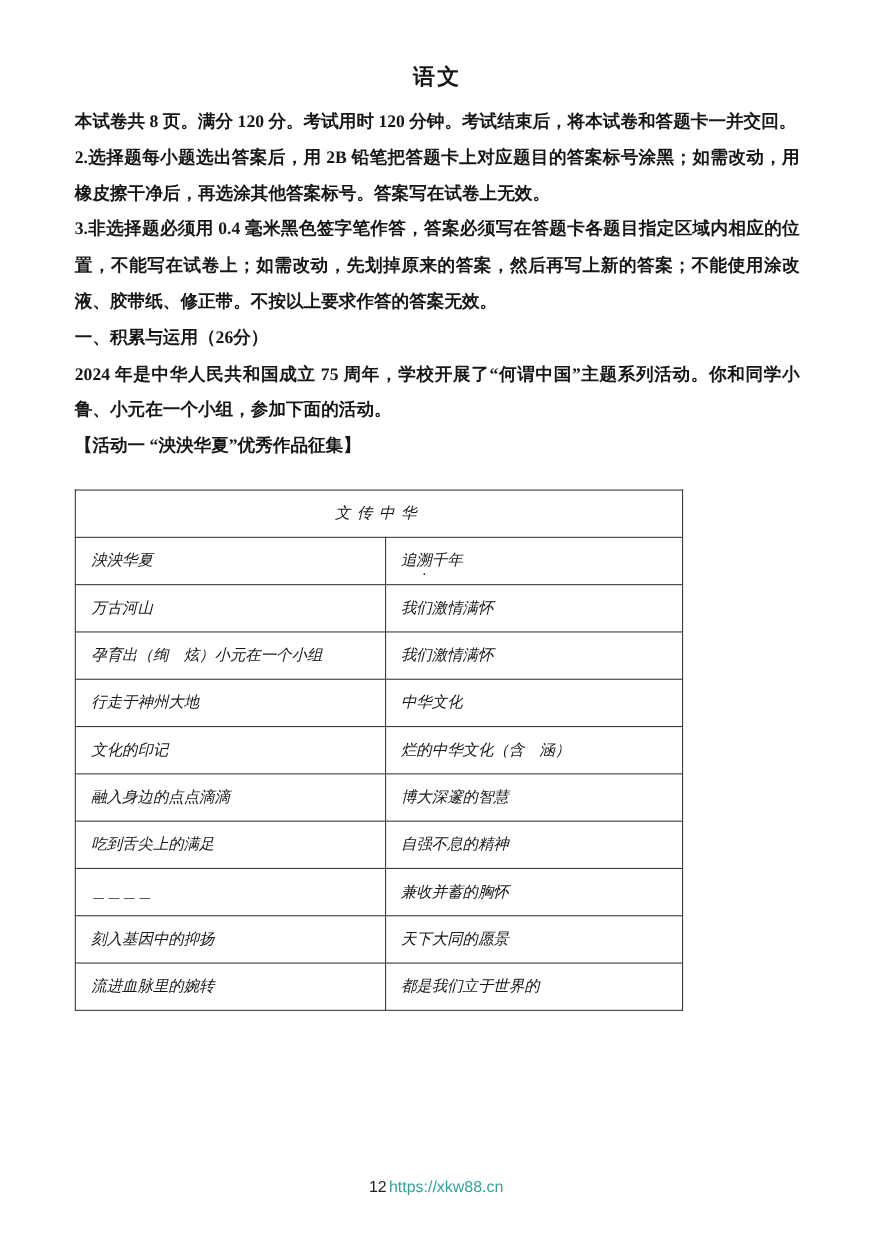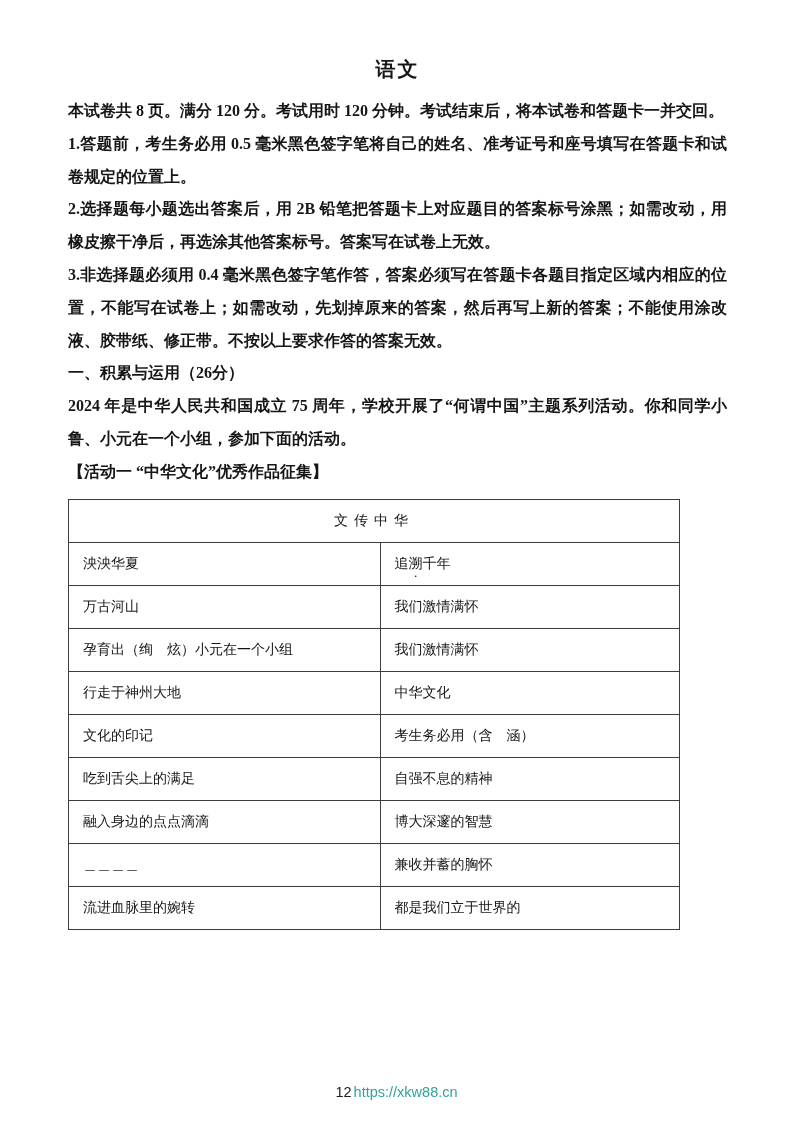--- a/index.html
+++ b/index.html
@@ -33,26 +33,27 @@
     text-align: justify;
     word-break: break-all;
   }
   .bold { font-weight: 700; }
   .kai {
     font-weight: 400;
     font-size: 14.5px;
     line-height: 2.1;
   }
   .works-table {
-    width: 612px;
-    margin: 10px 0 0 0;
+    width: 553px;
+    margin: 22px 0 0 0;
     border-collapse: collapse;
     table-layout: fixed;
     font-size: 14px;
     font-weight: 400;
+    font-style: italic;
   }
   .works-table th,
   .works-table td {
     border: 1px solid #3d3d3d;
     padding: 10px 14px;
     height: 22px;
     vertical-align: middle;
     font-weight: 400;
     text-align: left;
     overflow: visible;
@@ -73,46 +74,45 @@
     left: 50%;
     transform: translateX(-50%);
     bottom: -0.72em;
     font-size: 0.95em;
     line-height: 1;
     color: #161616;
   }
   .footer {
     position: absolute;
     left: 0;
-    bottom: 22px;
+    bottom: 34px;
     width: 100%;
     text-align: center;
     font-family: "Liberation Sans", "DejaVu Sans", sans-serif;
     font-size: 14.5px;
   }
   .footer .page-number { color: #222222; margin-right: 2px; }
   .footer .site-link {
     text-decoration: none;
     cursor: pointer;
   }
 </style>
 </head>
 <body>
 
 <div class="page">
 
   <h1 class="title">语文</h1>
 
   <p class="para bold">本试卷共 8 页。满分 120 分。考试用时 120 分钟。考试结束后，将本试卷和答题卡一并交回。</p>
-  <p class="para bold">1.答题前，考生务必用 0.5 毫米黑色签字笔将自己的姓名、准考证号和座号填写在答题卡和试卷规定的位置上。</p>
   <p class="para bold">2.选择题每小题选出答案后，用 2B 铅笔把答题卡上对应题目的答案标号涂黑；如需改动，用橡皮擦干净后，再选涂其他答案标号。答案写在试卷上无效。</p>
   <p class="para bold">3.非选择题必须用 0.4 毫米黑色签字笔作答，答案必须写在答题卡各题目指定区域内相应的位置，不能写在试卷上；如需改动，先划掉原来的答案，然后再写上新的答案；不能使用涂改液、胶带纸、修正带。不按以上要求作答的答案无效。</p>
   <p class="para bold">一、积累与运用（26分）</p>
   <p class="para bold">2024 年是中华人民共和国成立 75 周年，学校开展了“何谓中国”主题系列活动。你和同学小鲁、小元在一个小组，参加下面的活动。</p>
-  <p class="para bold">【活动一 “中华文化”优秀作品征集】</p>
+  <p class="para bold">【活动一 “泱泱华夏”优秀作品征集】</p>
 
   <table class="works-table">
     <colgroup>
       <col class="c-left">
       <col class="c-right">
     </colgroup>
     <thead>
       <tr>
         <th colspan="2">文传中华</th>
       </tr>
@@ -129,33 +129,37 @@
         <tr>
           <td>孕育出（绚　炫）小元在一个小组</td>
           <td>我们激情满怀</td>
         </tr>
         <tr>
           <td>行走于神州大地</td>
           <td>中华文化</td>
         </tr>
         <tr>
           <td>文化的印记</td>
-          <td>考生务必用（含　涵）</td>
+          <td>烂的中华文化（含　涵）</td>
+        </tr>
+        <tr>
+          <td>融入身边的点点滴滴</td>
+          <td>博大深邃的智慧</td>
         </tr>
         <tr>
           <td>吃到舌尖上的满足</td>
           <td>自强不息的精神</td>
         </tr>
         <tr>
-          <td>融入身边的点点滴滴</td>
-          <td>博大深邃的智慧</td>
+          <td>＿＿＿＿</td>
+          <td>兼收并蓄的胸怀</td>
         </tr>
         <tr>
-          <td>＿＿＿＿</td>
-          <td>兼收并蓄的胸怀</td>
+          <td>刻入基因中的抑扬</td>
+          <td>天下大同的愿景</td>
         </tr>
         <tr>
           <td>流进血脉里的婉转</td>
           <td>都是我们立于世界的</td>
         </tr>
       </tbody>
   </table>
 
   <div class="footer">
     <span class="page-number">12</span><a class="site-link" href="#" style="color: rgb(47, 163, 155);">https://xkw88.cn</a>

